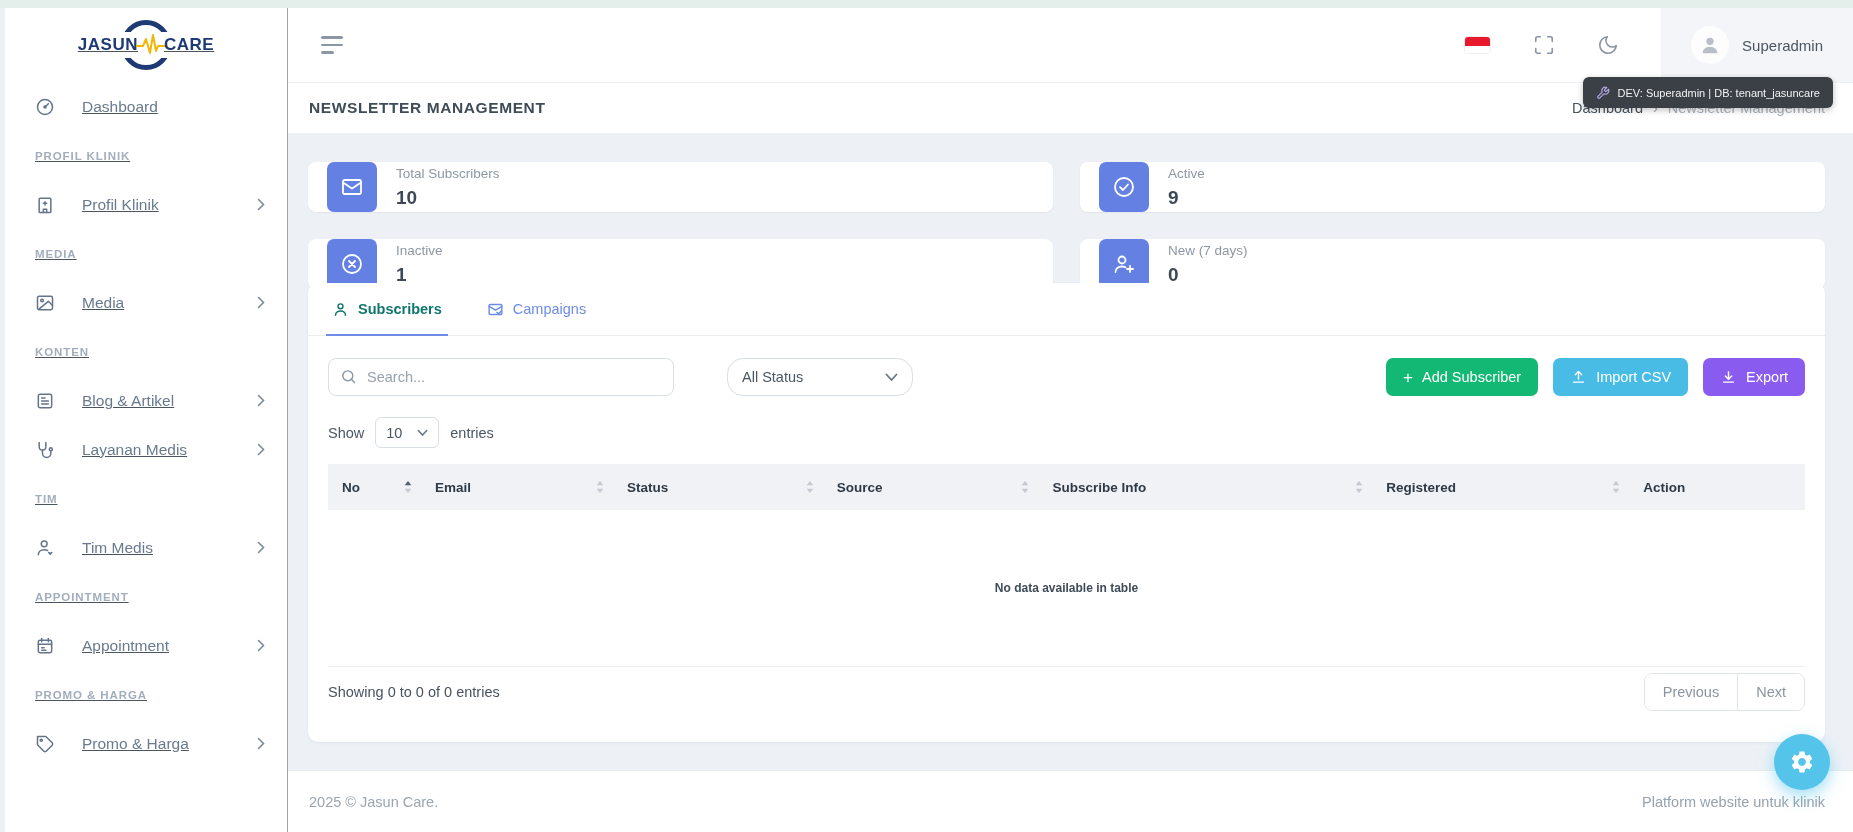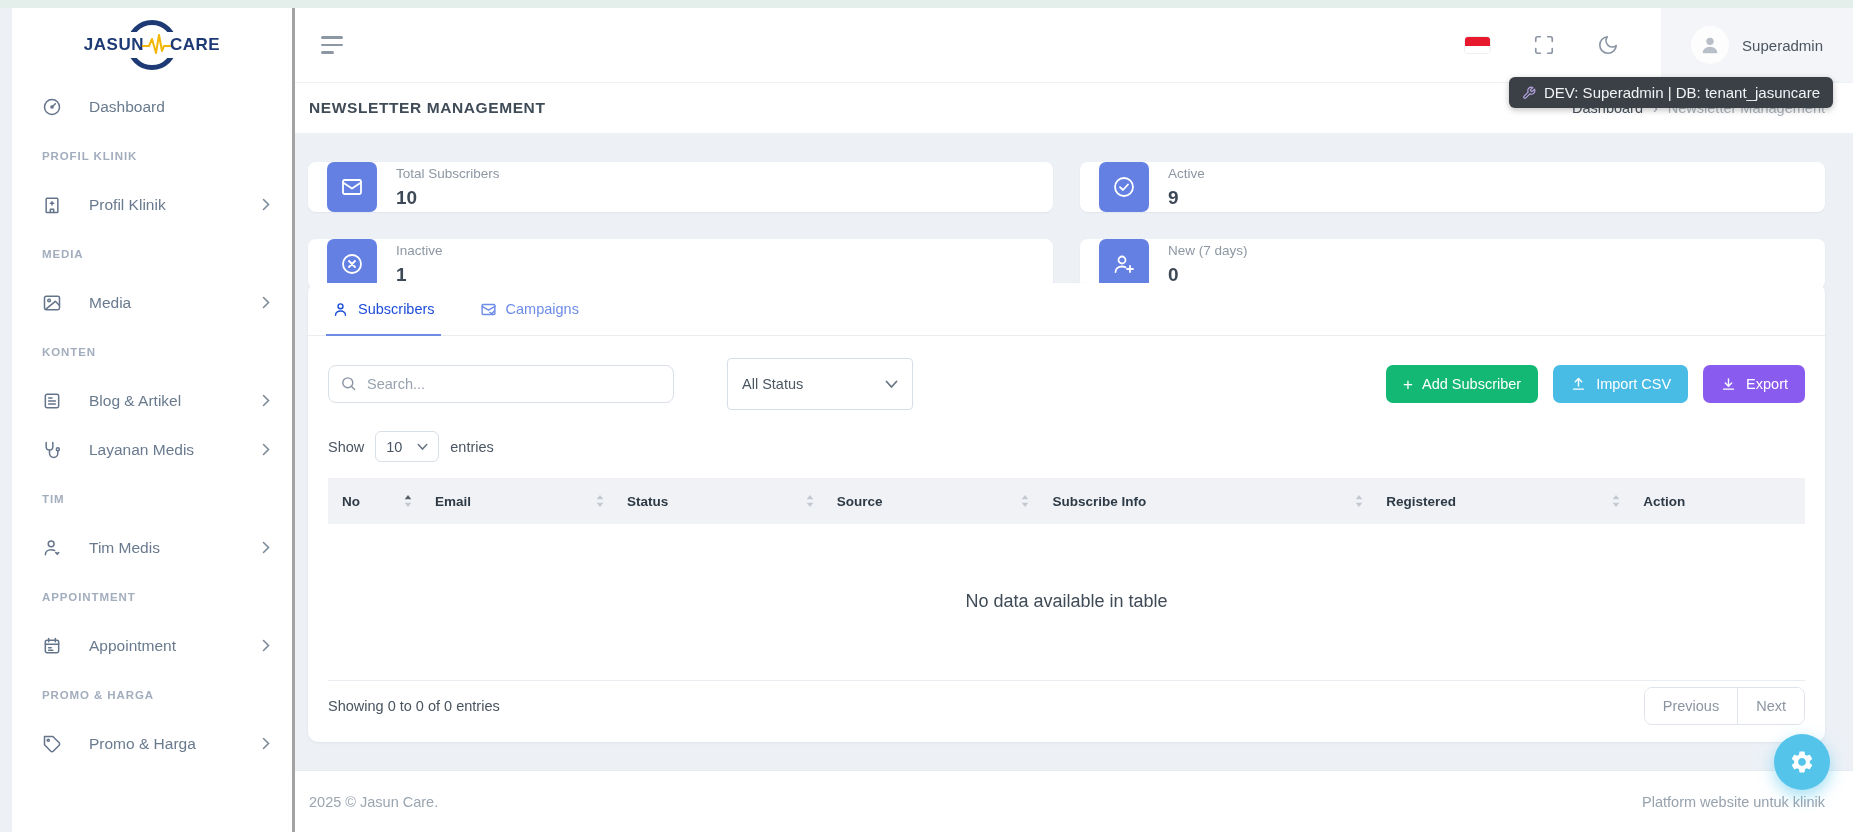--- a/index.html
+++ b/index.html
@@ -11,22 +11,22 @@
     overflow:hidden;
     color:#4a5560;
   }
   svg { display:block; }
 
   
   .top-strip { position:absolute; top:0; left:0; width:100%; height:8px; background:#e4efec; z-index:6; }
 
   
   .sidebar {
-    position:absolute; left:12px; top:8px; bottom:0; width:283px;
-    background:#ffffff; border-right:3px solid #a3a3a3; z-index:5;
+    position:absolute; left:5px; top:8px; bottom:0; width:283px;
+    background:#ffffff; border-right:1px solid #a3a3a3; z-index:5;text-decoration:underline;
   }
   .logo-wrap { height:74px; display:flex; align-items:center; justify-content:center; }
   .logo { position:relative; width:120px; height:60px; display:flex; align-items:center; justify-content:center; }
   .logo-ring {
     position:absolute; left:50%; top:50%; transform:translate(-50%,-50%);
     width:50px; height:50px; border:5px solid #1d3a75; border-radius:50%;
   }
   .logo-text {
     position:relative; z-index:2; background:#ffffff; padding:2px 0;
     display:flex; align-items:center; font-weight:bold; font-size:17px;
@@ -72,21 +72,21 @@
   .page-title { margin-left:25px; font-size:15.5px; font-weight:bold; color:#3f4b57; letter-spacing:.6px; }
   .breadcrumb { margin-left:auto; margin-right:28px; display:flex; align-items:center; gap:10px; font-size:14.5px; }
   .crumb-home { color:#47525e; cursor:pointer; }
   .crumb-sep { color:#9aa4b0; }
   .crumb-current { color:#a9b3bd; }
 
   
   .dev-tooltip {
     position:absolute; top:77px; right:20px; height:31px; z-index:50;
     background:#3b4046; color:#f2f3f5; border-radius:6px;
-    display:flex; align-items:center; gap:8px; padding:4px 13px; font-size:15px;
+    display:flex; align-items:center; gap:8px; padding:4px 13px; font-size:11px;
     box-shadow:0 2px 6px rgba(0,0,0,.25);
   }
   .dev-tooltip .wrench { color:#b9a8e6; }
 
   
   .content { position:absolute; left:284px; top:133px; right:0; bottom:62px; }
 
   .cards {
     position:absolute; left:24px; right:28px; top:29px; height:86px;
     display:grid; grid-template-columns:repeat(2,1fr); gap:27px;
@@ -102,35 +102,35 @@
   .stat-text { margin-left:19px; }
   .stat-label { font-size:13.5px; color:#8d97a3; }
   .stat-value { font-size:19px; font-weight:bold; color:#3d4956; margin-top:6px; }
 
   .panel {
     position:absolute; left:24px; right:28px; top:150px; height:459px;
     background:#ffffff; border-radius:10px; box-shadow:0 1px 3px rgba(16,24,40,.06);
   }
   .tabs { height:53px; border-bottom:1px solid #e9edf0; display:flex; align-items:stretch; padding-left:24px; gap:45px; }
   .tab { display:flex; align-items:center; gap:9px; font-size:14.5px; cursor:pointer; position:relative; }
-  .tab-subscribers { color:#1d4ed8; font-weight:400;justify-content:center; }
+  .tab-subscribers { color:#0f766e; font-weight:700;justify-content:center; }
   .tab-subscribers::after { content:""; position:absolute; left:-6px; right:-6px; bottom:-1px; height:2.5px; background:#6c8ce5; }
   .tab-campaigns { color:#6d8ce8; }
 
   .controls { display:flex; align-items:center; padding:22px 20px 0 20px; }
   .search-box { position:relative; width:346px; }
   .search-box input {
     width:100%; height:38px; border:1px solid #d9dfe6; border-radius:8px;
     padding:0 12px 0 38px; font-size:14.5px; color:#4a5663; outline:none;
     font-family:"Liberation Sans", sans-serif;
   }
   .search-box input::placeholder { color:#98a2ae; }
   .search-icon { position:absolute; left:12px; top:10px; color:#8a94a3; }
   .select {
-    height:52px; border:1px solid #d9dfe6; border-radius:4px; background:#fff;
+    height:38px; border:1px solid #d9dfe6; border-radius:16px; background:#fff;
     display:flex; align-items:center; font-size:14.5px; color:#4a5663; cursor:pointer;
   }
   .status-select { width:186px; margin-left:53px; padding:0 14px; justify-content:space-between; }
   .caret { color:#6b7684; }
   .controls-spacer { flex:1; }
   .btn {
     height:38px; border:none; border-radius:7px; color:#ffffff; font-size:14.5px;
     display:inline-flex; align-items:center; gap:9px; padding:0 17px; cursor:pointer;
     font-family:"Liberation Sans", sans-serif;
   }
@@ -142,21 +142,21 @@
   .show-row { display:flex; align-items:center; gap:11px; padding:21px 20px 16px 20px; font-size:14.5px; color:#4a5663; }
   .size-select { width:64px; padding:0 10px; justify-content:space-between; height:31px; border-radius:6px; }
 
   table.data { width:calc(100% - 40px); margin:0 20px; border-collapse:collapse; }
   thead th {
     background:#f0f2f6; height:46px; text-align:left; font-size:13.5px; color:#2e3a46;
     padding:12px 14px; position:relative; font-weight:bold;
   }
   .sort { position:absolute; right:9px; top:50%; transform:translateY(-50%); }
   tbody td { border-bottom:1px solid #e9edf1; }
-  .empty-cell { height:156px; text-align:center; font-size:18px; font-weight:400; color:#3f4b57; }
+  .empty-cell { height:156px; text-align:center; font-size:12px; font-weight:700; color:#3f4b57; }
 
   .summary-row { display:flex; align-items:center; padding:6px 20px 0 20px; }
   .summary-text { font-size:14.5px; color:#48535f; }
   .pager { margin-left:auto; display:inline-flex; border:1px solid #dfe4ea; border-radius:8px; overflow:hidden; background:#fff; }
   .pager button {
     height:36px; padding:0 18px; background:#fff; border:none; font-size:14.5px; color:#8b95a1;
     cursor:pointer; font-family:"Liberation Sans", sans-serif;
   }
   .pager .next { border-left:1px solid #dfe4ea; }
 

